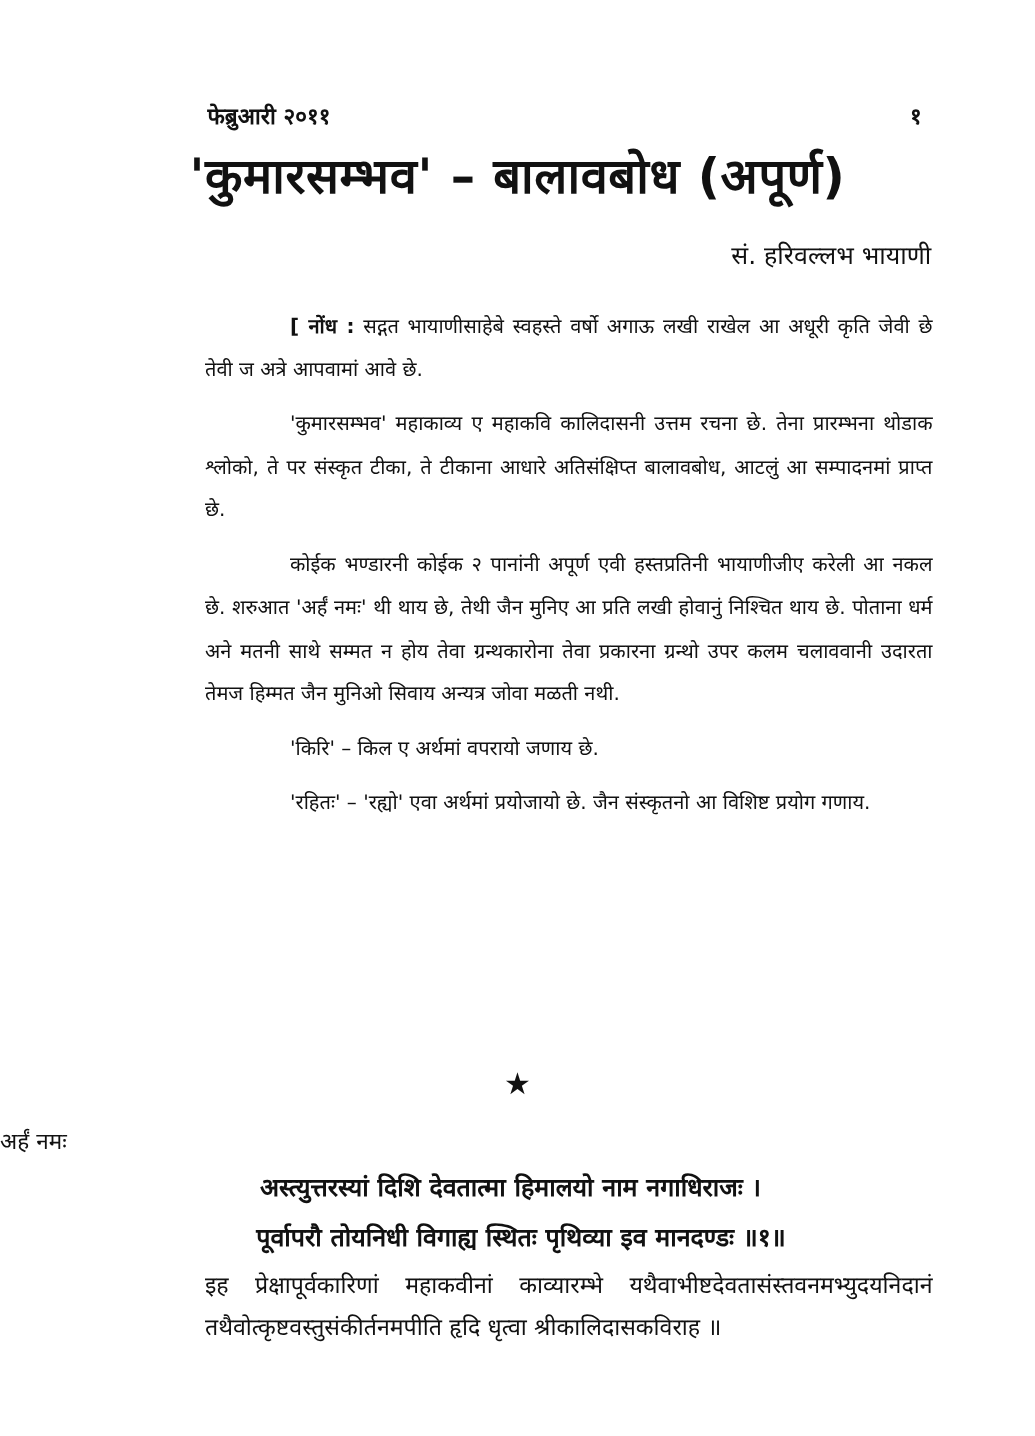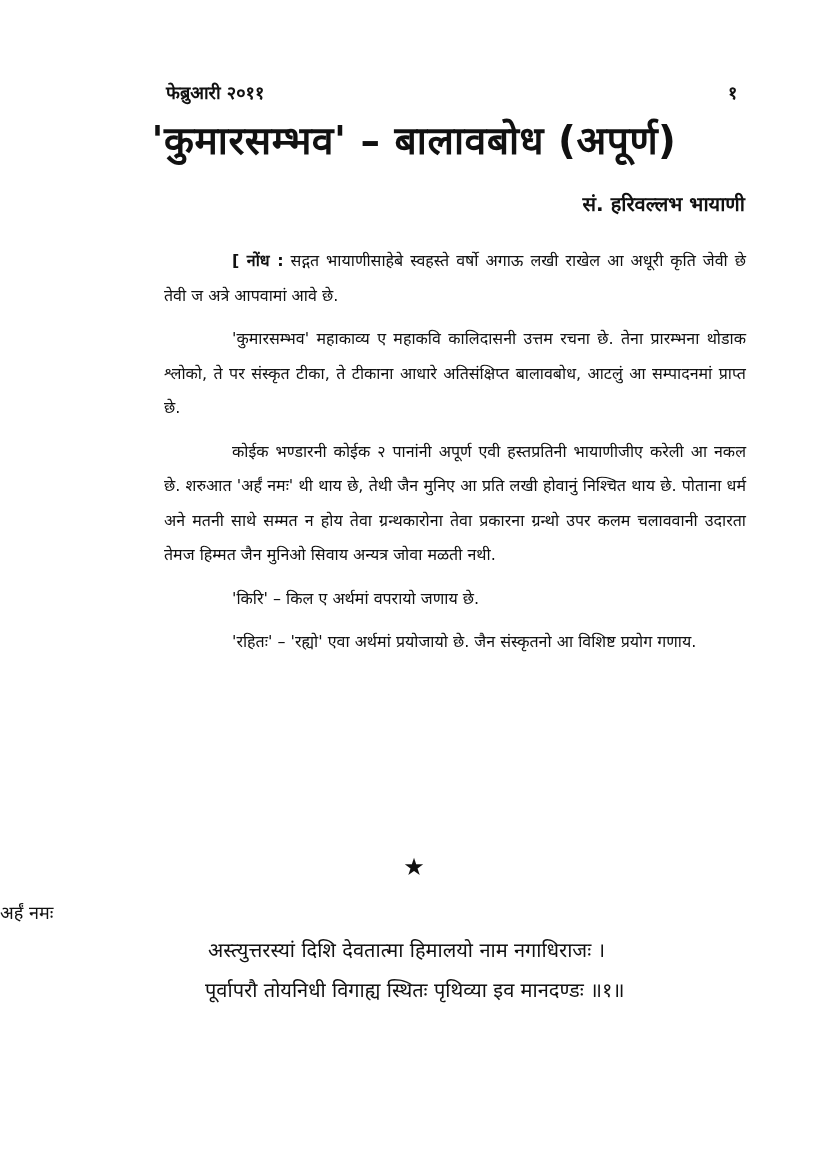--- a/index.html
+++ b/index.html
@@ -4,28 +4,28 @@
   <style>
     html, body { margin: 0; padding: 0; background: #ffffff; }
     body {
       width: 828px; height: 1149px; position: relative; overflow: hidden;
       font-family: "DejaVu Sans", sans-serif; color: #111;
     }
     .page { position: absolute; left: 0; top: 0; width: 708px; height: 1149px; }
     .header-left { position: absolute; left: 166px; top: 80px; font-size: 18px; font-weight: bold; }
     .header-right { position: absolute; left: 728px; top: 80px; font-size: 18px; font-weight: bold; }
     .title { position: absolute; left: 0; width: 828px; top: 112px; text-align: center; font-size: 39px; font-weight: bold; letter-spacing: 0.5px; }
-    .byline { position: absolute; left: 0; width: 745px; top: 190px; text-align: right; font-size: 20px; font-weight: bold; }
+    .byline { position: absolute; left: 0; width: 745px; top: 190px; text-align: right; font-size: 20px; font-weight: normal; }
     .body { position: absolute; left: 164px; width: 582px; top: 244px; font-size: 16px; line-height: 34.5px; }
     .para { margin: 0 0 9px 0; text-align: justify; text-align-last: left; }
     .indent { text-indent: 68px; }
     .bold { font-weight: bold; }
     .star { position: absolute; left: 0; width: 828px; top: 853px; text-align: center; font-size: 24px; }
     .invocation { position: absolute; left: 0; width: 828px; top: 900px; font-size: 18px; }
-    .verse { position: absolute; font-size: 20px; font-weight: normal; white-space: nowrap; }
+    .verse { position: absolute; font-size: 20px; font-weight: bold; white-space: nowrap; }
     .verse1 { left: 208px; top: 936px; }
     .verse2 { left: 205px; top: 976px; }
     .comm { position: absolute; left: 164px; width: 582px; top: 1012px; font-size: 18.5px; line-height: 34px; text-align: justify; text-align-last: left; }
   </style>
 </head>
 <body>
 
 <div class="page">
   <div class="header-left">फेब्रुआरी २०११</div>
   <div class="header-right">१</div>
@@ -40,13 +40,14 @@
     <p class="para indent">'किरि' – किल ए अर्थमां वपरायो जणाय छे.</p>
     <p class="para indent">'रहितः' – 'रह्यो' एवा अर्थमां प्रयोजायो छे. जैन संस्कृतनो आ विशिष्ट प्रयोग गणाय.</p>
   </div>
 
   <div class="star">★</div>
   <div class="invocation">अर्हं नमः</div>
 
   <div class="verse verse1">अस्त्युत्तरस्यां दिशि देवतात्मा हिमालयो नाम नगाधिराजः ।</div>
   <div class="verse verse2">पूर्वापरौ तोयनिधी विगाह्य स्थितः पृथिव्या इव मानदण्डः ॥१॥</div>
 
+  <div class="comm">इह प्रेक्षापूर्वकारिणां महाकवीनां काव्यारम्भे यथैवाभीष्टदेवतासंस्तवनमभ्युदयनिदानं तथैवोत्कृष्टवस्तुसंकीर्तनमपीति हृदि धृत्वा श्रीकालिदासकविराह ॥</div>
 </div>
 
 </body></html>

